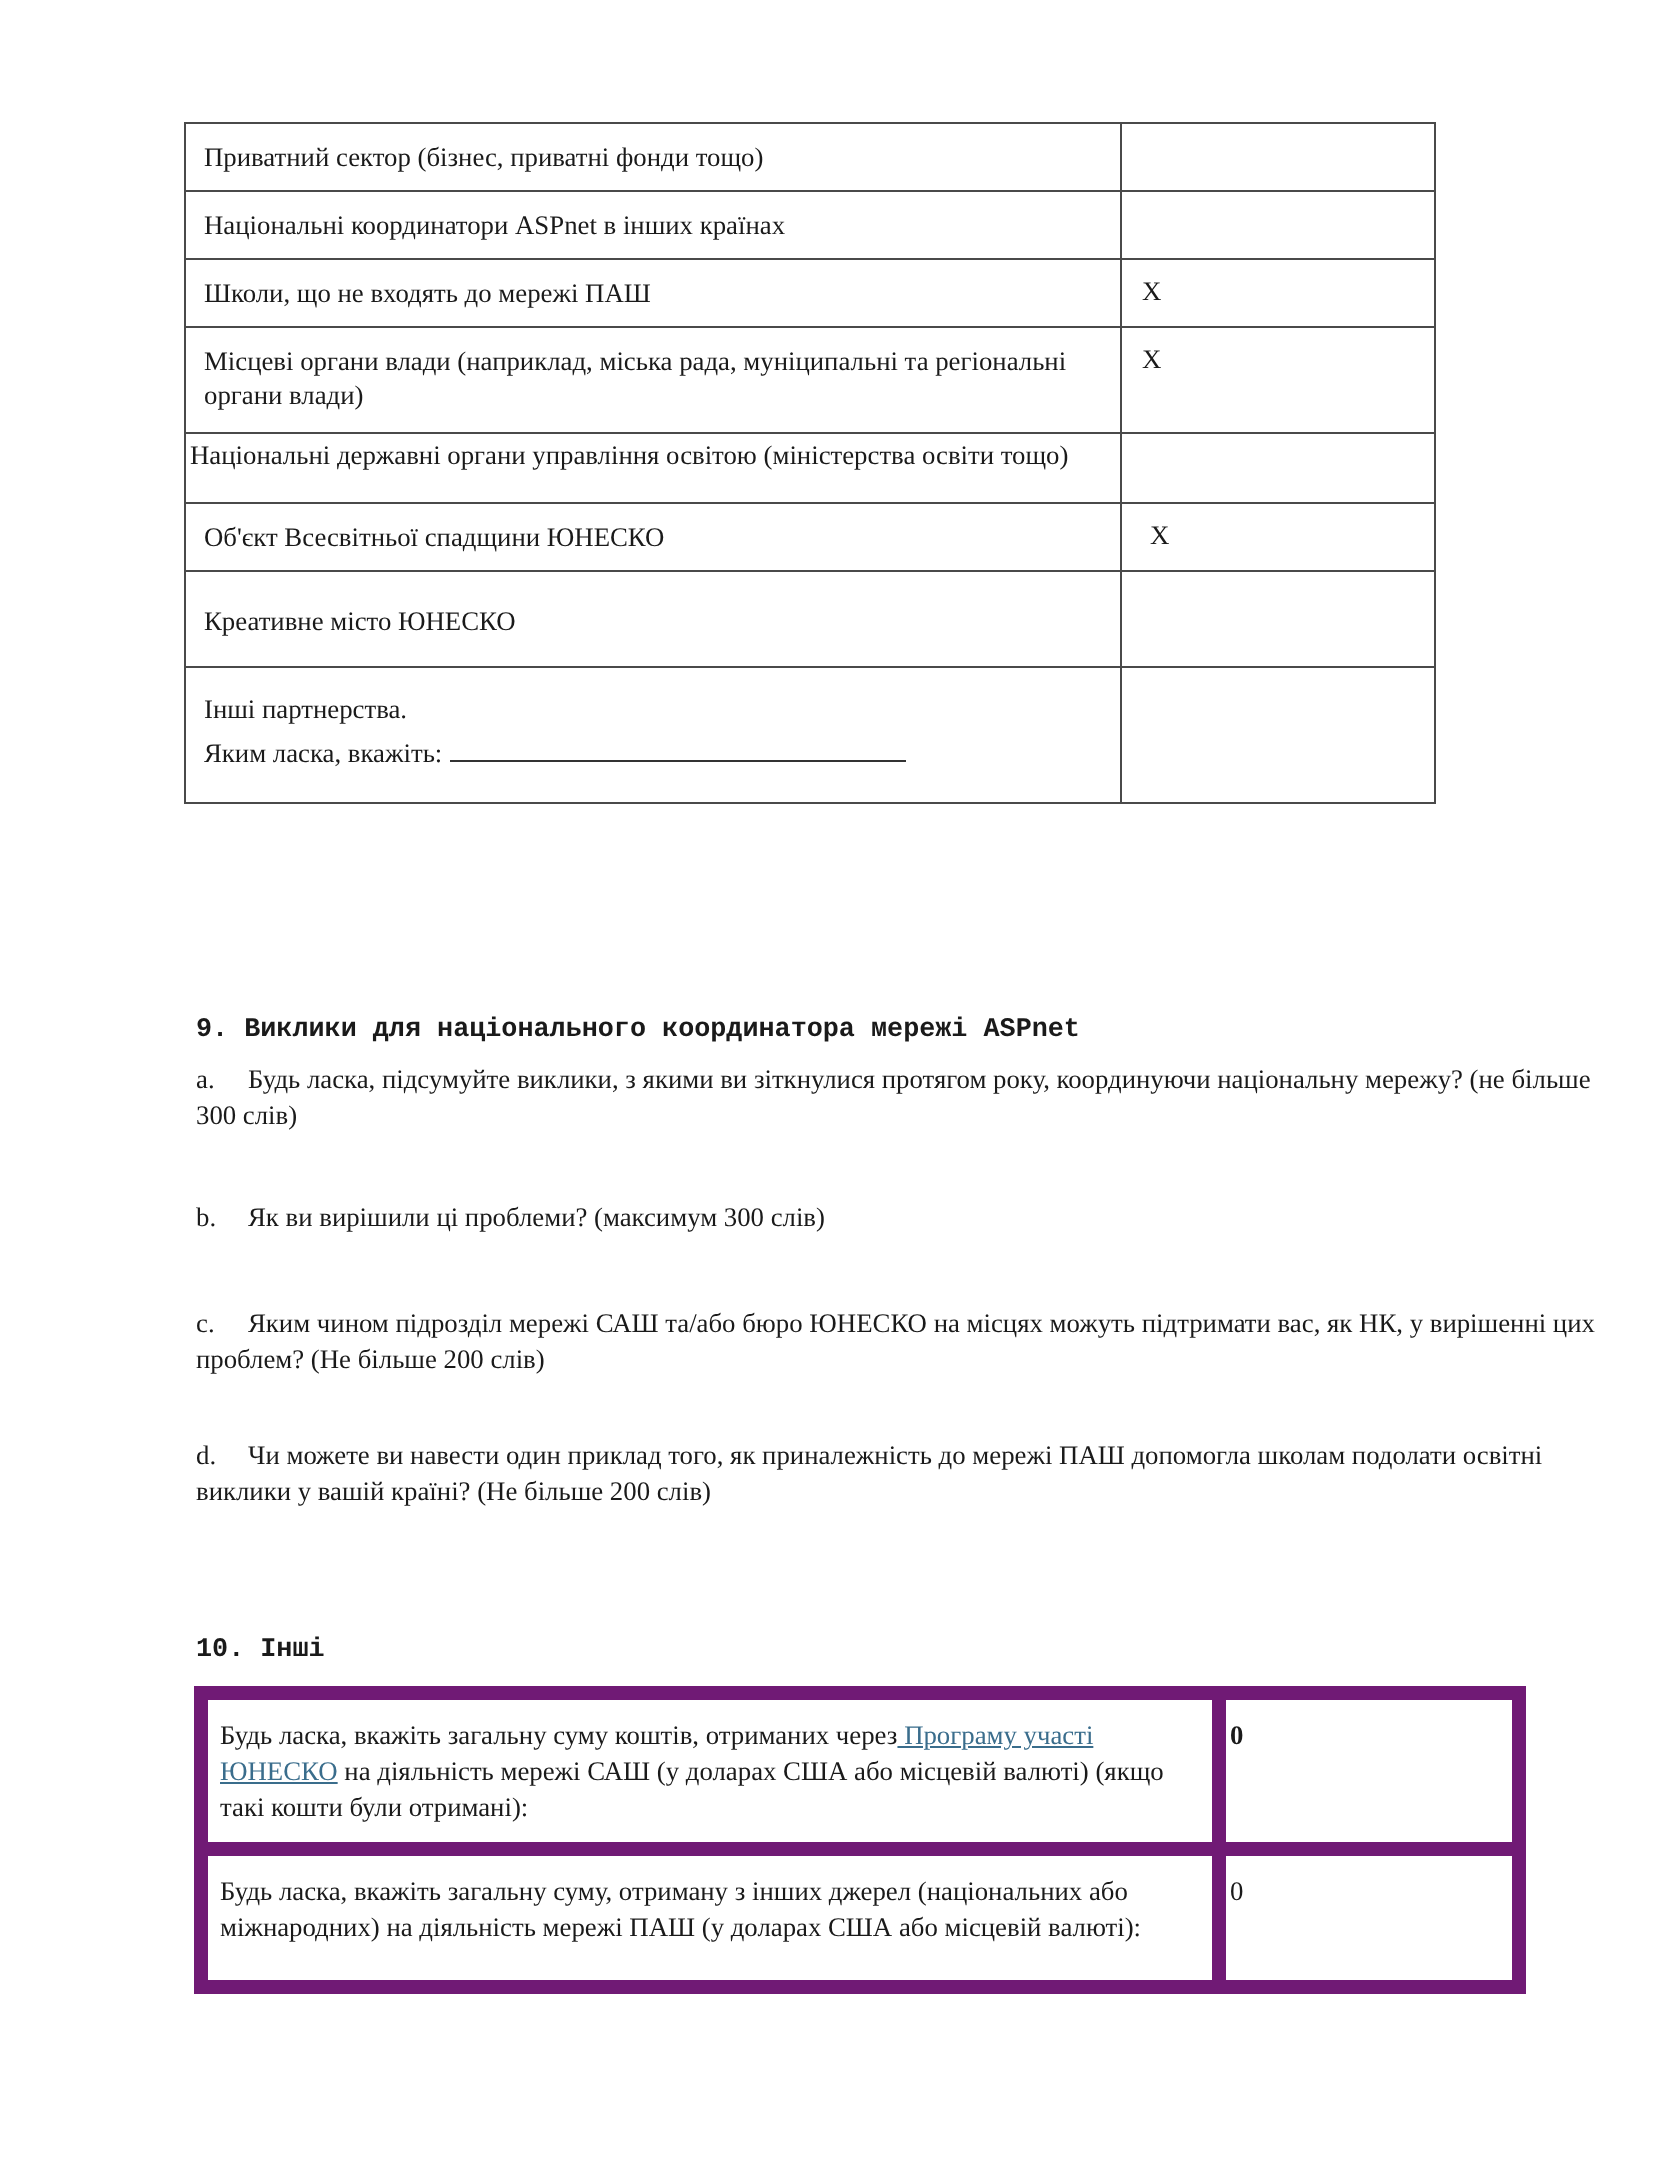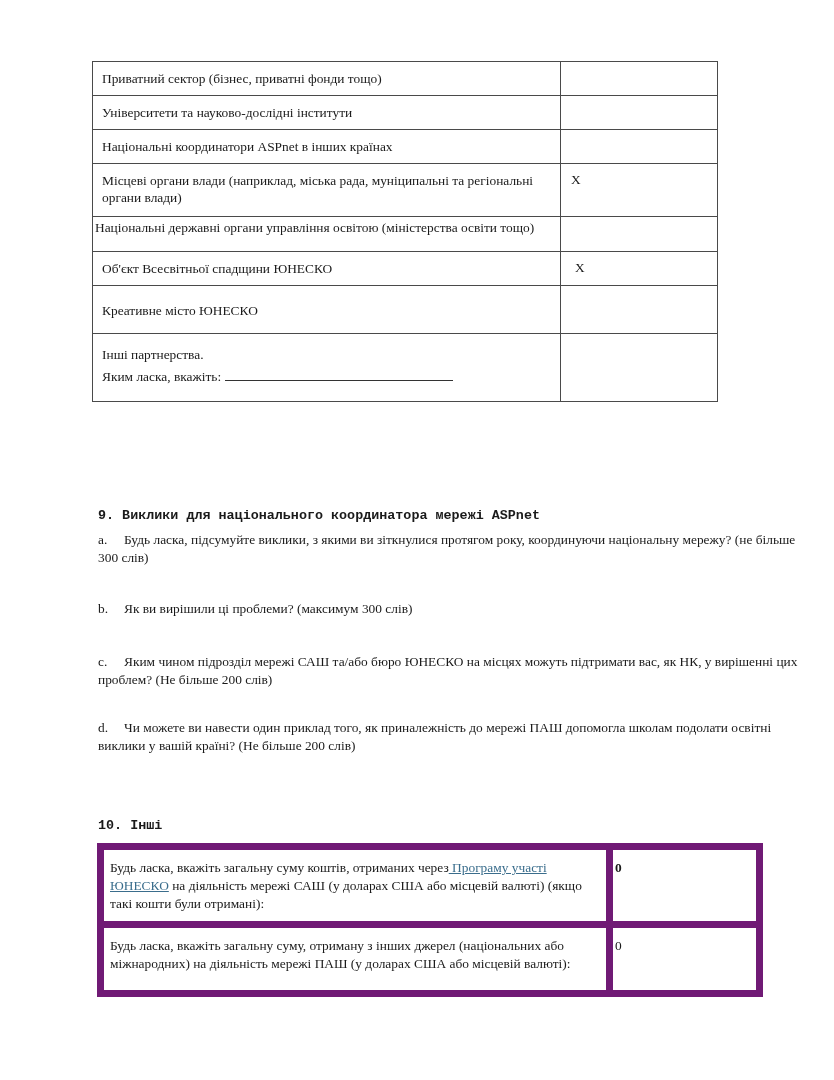--- a/index.html
+++ b/index.html
@@ -26,26 +26,26 @@
 </head>
 <body>
 
 <table class="t1">
   <tbody>
   <tr style="height:34px">
     <td class="lbl">Приватний сектор (бізнес, приватні фонди тощо)</td>
     <td class="val"></td>
   </tr>
   <tr style="height:34px">
-    <td class="lbl">Університети та науково-дослідні інститути</td>
+    <td class="lbl">Національні координатори ASPnet в інших країнах</td>
     <td class="val"></td>
   </tr>
   <tr style="height:34px">
-    <td class="lbl">Національні координатори ASPnet в інших країнах</td>
-    <td class="val"></td>
+    <td class="lbl">Школи, що не входять до мережі ПАШ</td>
+    <td class="val">X</td>
   </tr>
   <tr style="height:53px">
     <td class="lbl">Місцеві органи влади (наприклад, міська рада, муніципальні та регіональні органи влади)</td>
     <td class="val">X</td>
   </tr>
   <tr style="height:35px">
     <td class="lbl" style="padding-top:2px;padding-left:2px">Національні державні органи управління освітою (міністерства освіти тощо)</td>
     <td class="val"></td>
   </tr>
   <tr style="height:34px">

